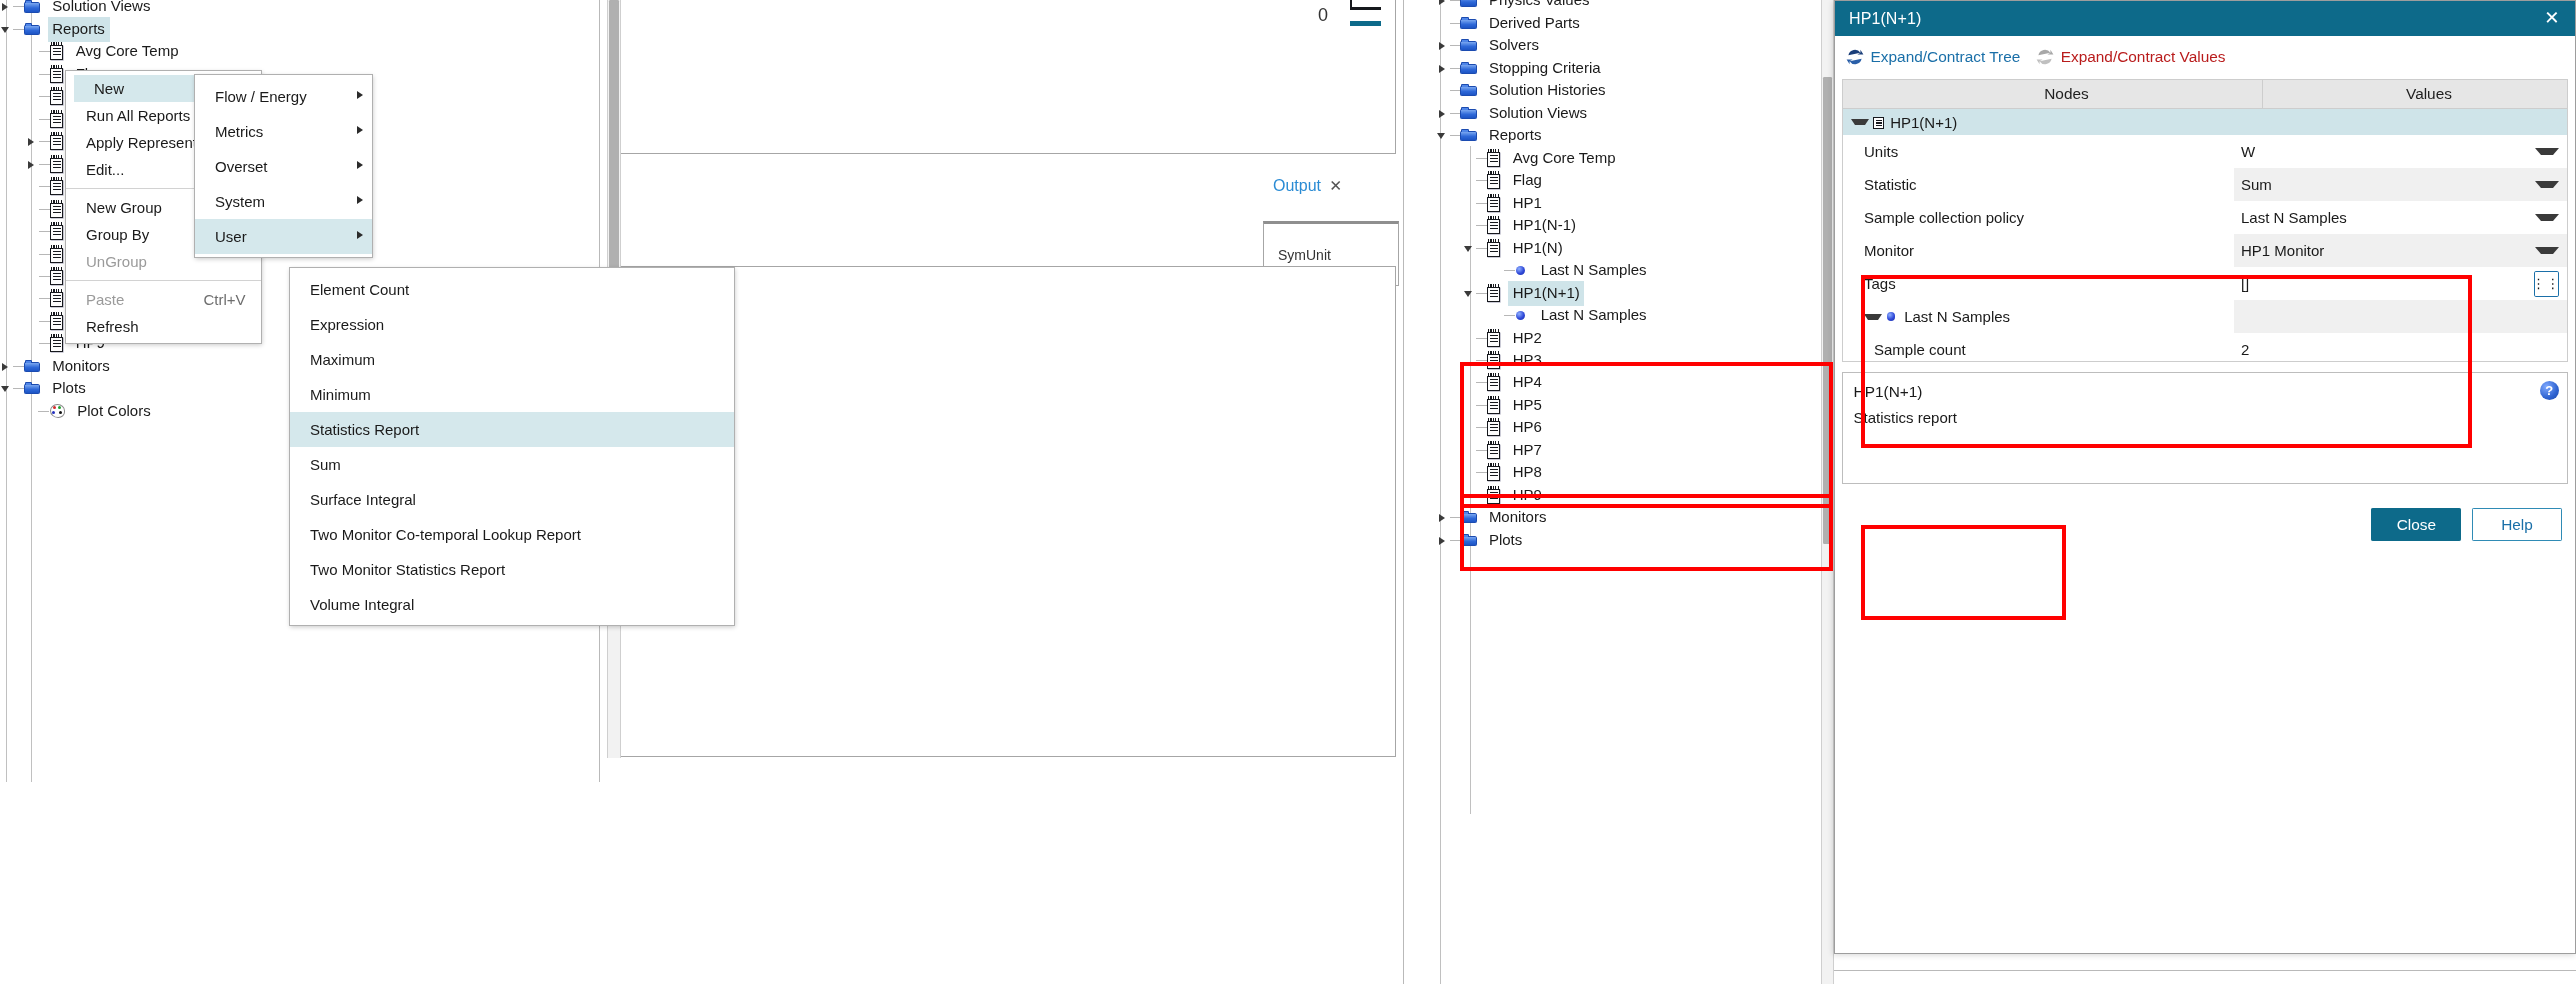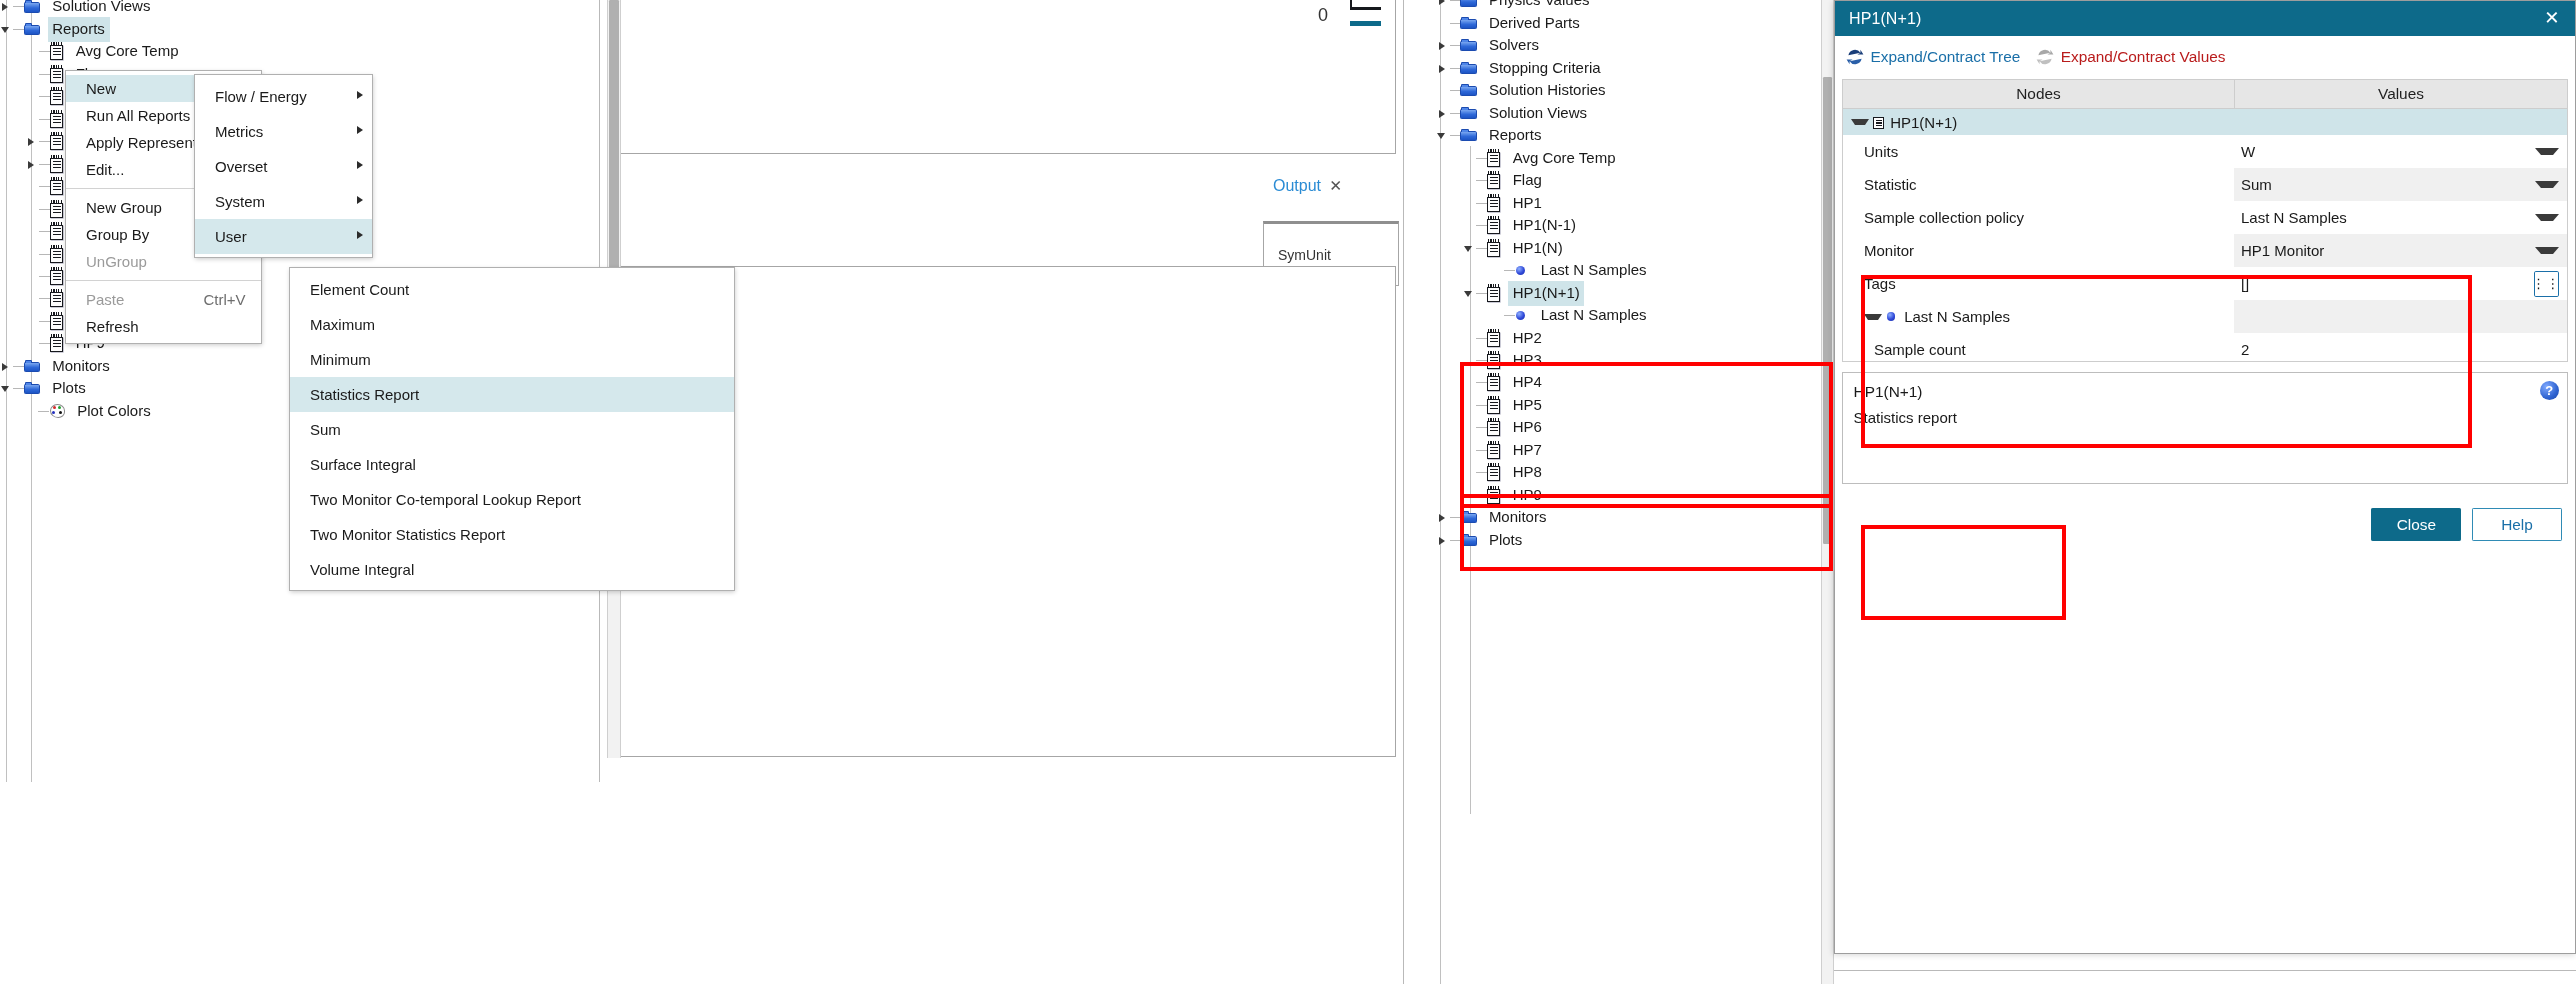--- a/index.html
+++ b/index.html
@@ -189,21 +189,21 @@
   .refresh-ico { width: 18px; height: 18px; position: relative; flex: 0 0 18px; }
   .refresh-ico svg { display: block; }
 
   .grid-head {
     position: absolute; left: 7px; right: 7px; top: 78px; height: 30px;
     background: #e6e6e6; border: 0.6px solid #cdcdcd; box-sizing: border-box;
     display: flex;
   }
   .grid-head .gh {
     display: flex; align-items: center; justify-content: center;
-    font-size: 15.4px; color: #1f1f1f;
+    font-size: 15.4px; color: #1f1f1f; margin-left: 28px;
   }
   .grid-head .gh.nodes { flex: 0 0 54%; border-right: 0.6px solid #cdcdcd; }
   .grid-head .gh.values { flex: 1 1 auto; }
 
   #prop-grid {
     position: absolute; left: 7px; right: 7px; top: 108px; height: 253px;
     border: 0.6px solid #cdcdcd; border-top: none; box-sizing: border-box;
     background: #fff; overflow: hidden;
   }
   .prow {
@@ -646,21 +646,21 @@
         <span class="folder-ico"></span>
         <span class="tree-label" style="padding:1.2px 4.7px;">Plots</span>
       </div>
     </div>
 </div>
 <div class="scrollbar-track" style="left:1821px; top:0; width:10.6px; height:984px;">
   <div class="scrollbar-thumb" style="left:0.6px; top:77px; width:9.5px; height:467px;"></div>
 </div>
 
 <div class="menu" id="ctx-menu" style="left:65px; top:70px; width:195px;">
-    <div class="menu-item hl" style="line-height: 27px; height: 27px;">
+    <div class="menu-item hl" style="line-height: 27px; height: 27px; margin-left: 8px;">
       <span class="mi-label">New</span>
       <span class="arrow"></span>
     </div>
     <div class="menu-item" style="line-height: 27px; height: 27px;">
       <span class="mi-label">Run All Reports</span>
     </div>
     <div class="menu-item" style="line-height: 27px; height: 27px;">
       <span class="mi-label">Apply Representation</span>
       <span class="arrow"></span>
     </div>
@@ -707,20 +707,23 @@
     </div>
     <div class="menu-item hl" style="line-height: 35px; height: 35px;">
       <span class="mi-label">User</span>
       <span class="arrow"></span>
     </div>
   </div>
 
 <div class="menu" id="sub-user" style="left:289px; top:267px; width:444px;">
     <div class="menu-item" style="line-height: 35px; height: 35px;">
       <span class="mi-label">Element Count</span>
+    </div>
+    <div class="menu-item" style="line-height: 35px; height: 35px;">
+      <span class="mi-label">Expression</span>
     </div>
     <div class="menu-item" style="line-height: 35px; height: 35px;">
       <span class="mi-label">Maximum</span>
     </div>
     <div class="menu-item" style="line-height: 35px; height: 35px;">
       <span class="mi-label">Minimum</span>
     </div>
     <div class="menu-item hl" style="line-height: 35px; height: 35px;">
       <span class="mi-label">Statistics Report</span>
     </div>

